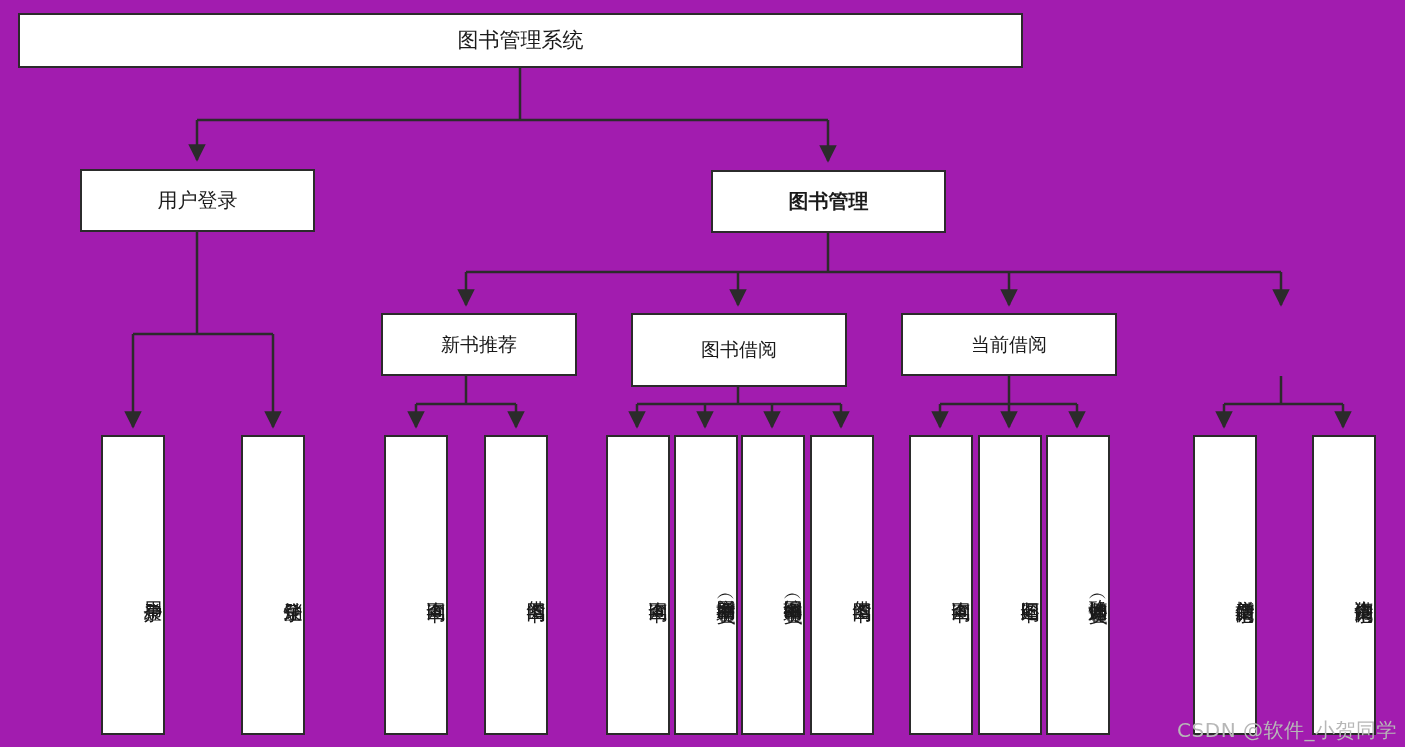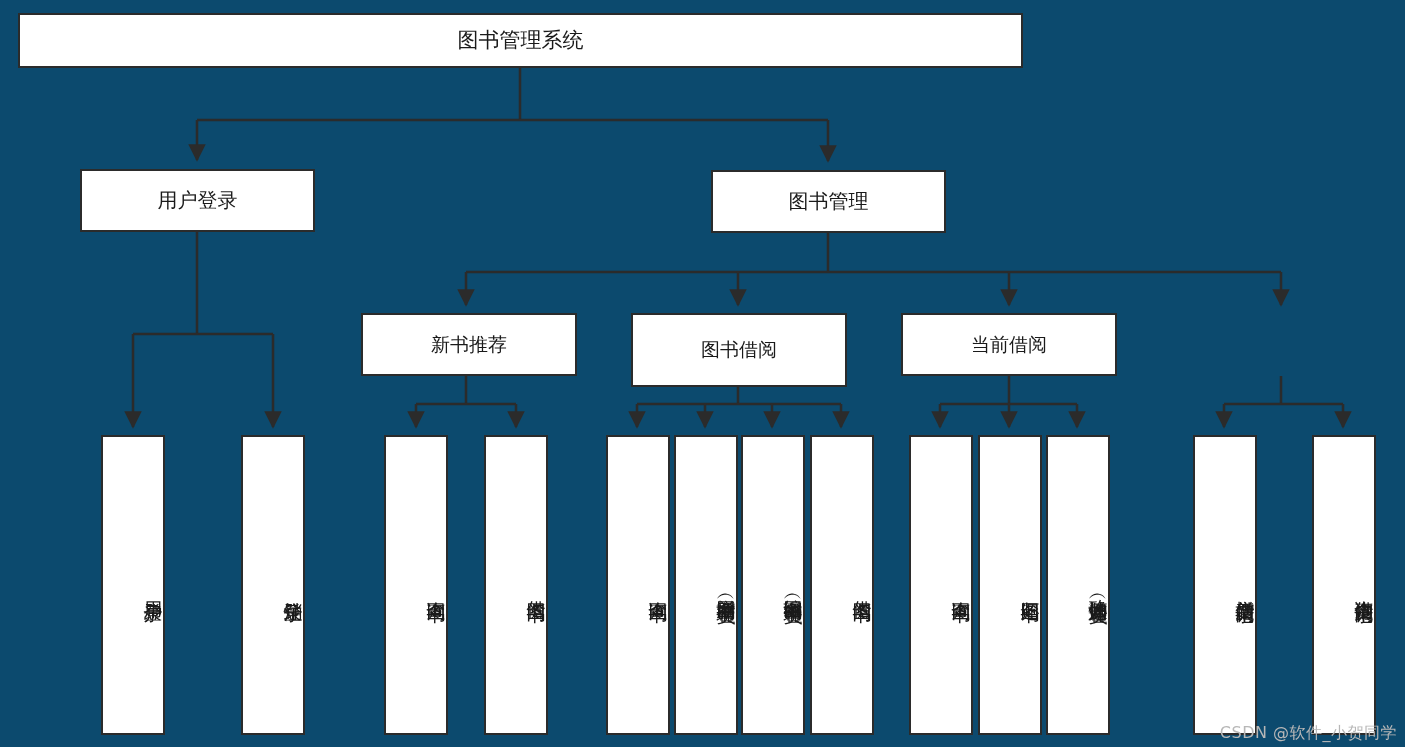--- a/index.html
+++ b/index.html
@@ -8,21 +8,21 @@
     padding: 0;
     background: #ffffff;
   }
   body {
     font-family: "DejaVu Sans", "Liberation Sans", sans-serif;
   }
   #canvas {
     position: relative;
     width: 1405px;
     height: 747px;
-    background: #0c4a6e;
+    background: #a21caf;
     overflow: hidden;
   }
   #wires {
     position: absolute;
     left: 0;
     top: 0;
     width: 1405px;
     height: 747px;
     pointer-events: none;
   }
@@ -57,21 +57,21 @@
     justify-content: center;
     line-height: 1.05;
   }
   .leaf-text {
     display: block;
   }
   #watermark {
     position: absolute;
     right: 8px;
     bottom: 3px;
-    font-size: 16px;
+    font-size: 20px;
     color: #b7b7b7;
     letter-spacing: 0.5px;
     white-space: nowrap;
   }
 </style>
 </head>
 <body>
 
 <div id="canvas">
 
@@ -125,25 +125,25 @@
     </g>
   </svg>
 
   <div class="node root" style="left:18px; top:13px; width:1005px; height:55px;">
     <span>图书管理系统</span>
   </div>
 
   <div class="node lvl2" style="left:80px; top:169px; width:235px; height:63px;">
     <span>用户登录</span>
   </div>
-  <div class="node lvl2" style="left:711px; top:170px; width:235px; height:63px;">
+  <div class="node lvl2" style="left:711px; top:170px; width:235px; height:63px;font-weight:bold;">
     <span>图书管理</span>
   </div>
 
-  <div class="node lvl3" style="left:361px; top:313px; width:216px; height:63px;">
+  <div class="node lvl3" style="left:381px; top:313px; width:196px; height:63px;">
     <span>新书推荐</span>
   </div>
   <div class="node lvl3" style="left:631px; top:313px; width:216px; height:74px;">
     <span>图书借阅</span>
   </div>
   <div class="node lvl3" style="left:901px; top:313px; width:216px; height:63px;">
     <span>当前借阅</span>
   </div>
 
   <div class="node leaf" style="left:101px; top:435px; width:64px; height:300px;">

